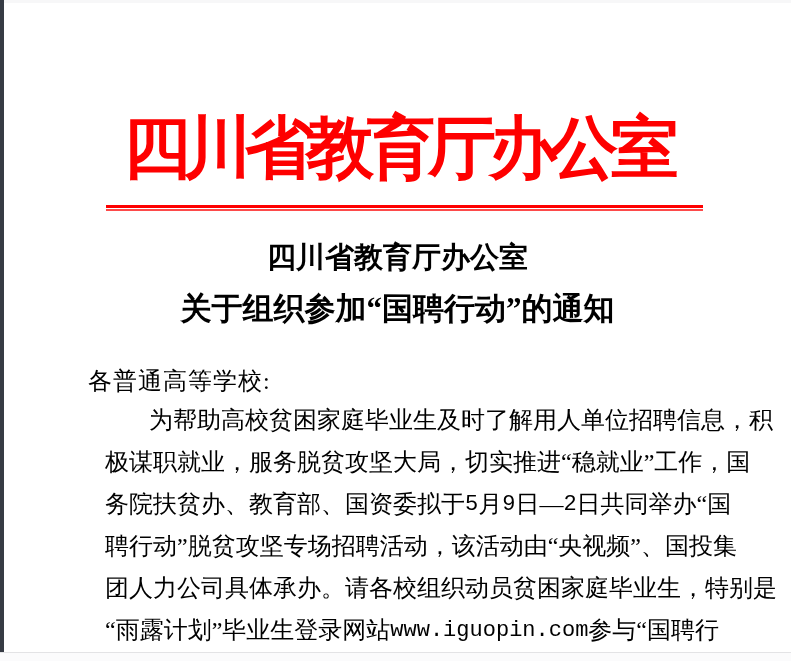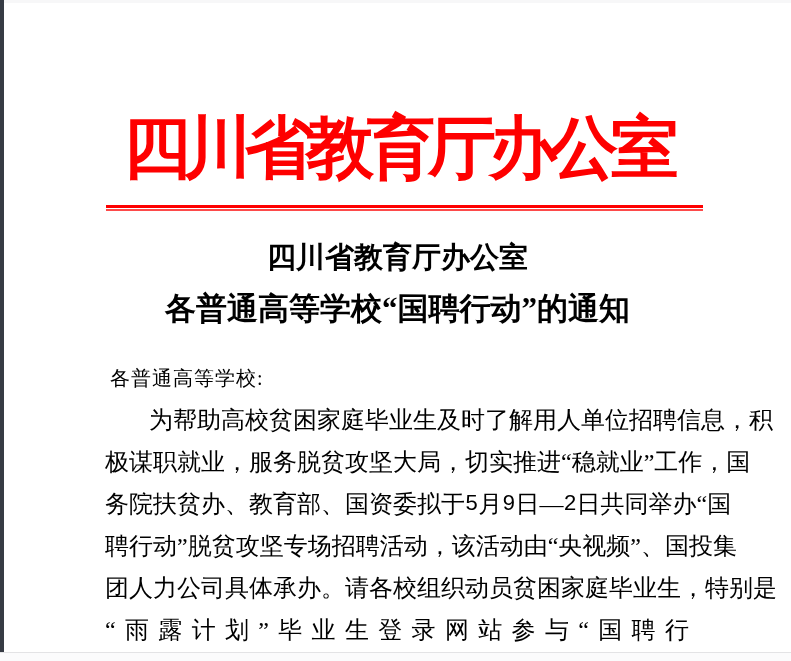--- a/index.html
+++ b/index.html
@@ -24,22 +24,22 @@
   }
   .title1{
     position:absolute;left:4px;right:0;top:238px;text-align:center;
     font-size:29px;font-weight:700;white-space:nowrap;
   }
   .title2{
     position:absolute;left:4px;right:0;top:288px;text-align:center;
     font-size:31px;font-weight:700;white-space:nowrap;
   }
   .salutation{
-    position:absolute;left:110px;top:365px;
-    font-size:20px;letter-spacing:1px;white-space:nowrap;
+    position:absolute;left:88px;top:365px;
+    font-size:24px;letter-spacing:1px;white-space:nowrap;
   }
   .para{position:absolute;left:105px;top:399px;width:584px;}
   .line{
     display:flex;justify-content:space-between;align-items:center;
     height:42px;font-size:24px;
   }
   .line.indent{padding-left:44px;}
   .line span{white-space:pre;}
   .line span.latin{
     font-family:"Liberation Mono","DejaVu Sans Mono",monospace;
@@ -53,21 +53,21 @@
   <div class="left-bar"></div>
   <div class="top-strip"></div>
 
   <div>
     <div class="letterhead">四川省教育厅办公室</div>
 
     <div class="red-rule"></div>
 
     <div class="title1">四川省教育厅办公室</div>
 
-    <div class="title2">各普通高等学校“国聘行动”的通知</div>
+    <div class="title2">关于组织参加“国聘行动”的通知</div>
 
     <div class="salutation">各普通高等学校:</div>
 
     <div class="para">
       <div class="line indent">
           <span>为</span>
           <span>帮</span>
           <span>助</span>
           <span>高</span>
           <span>校</span>
@@ -220,20 +220,21 @@
           <span>计</span>
           <span>划</span>
           <span>”</span>
           <span>毕</span>
           <span>业</span>
           <span>生</span>
           <span>登</span>
           <span>录</span>
           <span>网</span>
           <span>站</span>
+          <span class="latin">www.iguopin.com</span>
           <span>参</span>
           <span>与</span>
           <span>“</span>
           <span>国</span>
           <span>聘</span>
           <span>行</span>
         </div>
     </div>
   </div>
 

